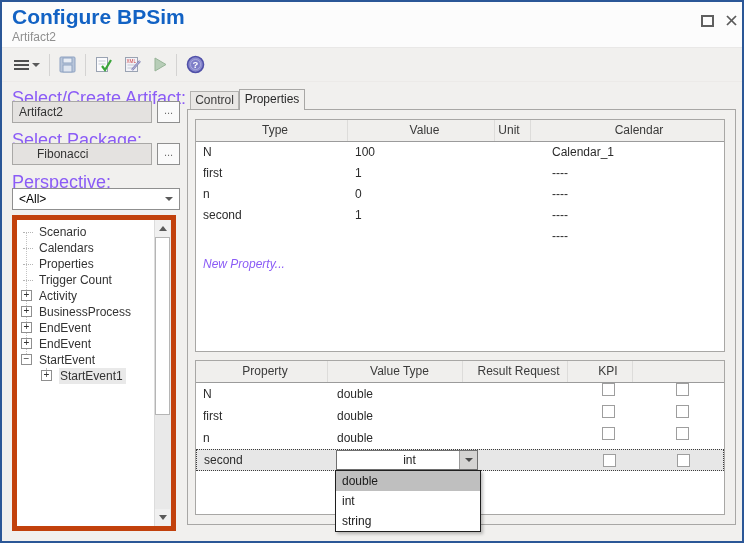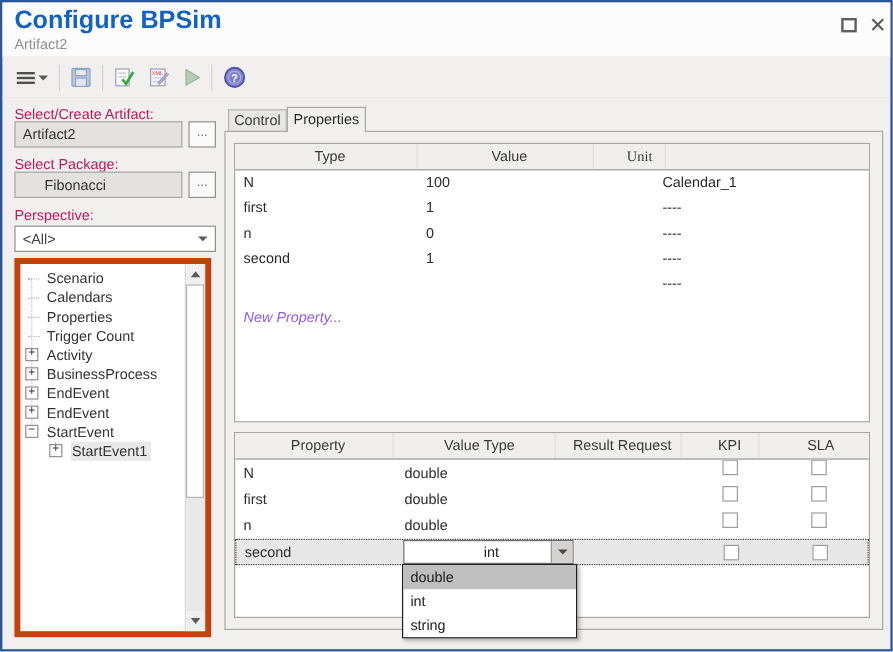--- a/index.html
+++ b/index.html
@@ -16,30 +16,30 @@
 
   
   .toolbar{position:absolute;left:0;top:46px;right:0;height:33px;display:flex;align-items:center;padding-left:10px;gap:7px;border-bottom:1px solid #eceae8;}
   .tb-btn{height:24px;display:flex;align-items:center;gap:3px;padding:0 2px;}
   .tb-sep{width:1px;height:22px;background:#d4d3d2;}
   .ham{display:inline-block;}
   .ham i{display:block;width:15px;height:2px;background:#4f4f4f;margin:2px 0;}
   .caret{width:0;height:0;border-left:4px solid transparent;border-right:4px solid transparent;border-top:4px solid #5a5a5a;display:inline-block;}
 
   
-  .lbl{position:absolute;font-size:12px;color:#be185d;}
+  .lbl{position:absolute;font-size:18px;color:#8b5cf6;}
   .lbl-artifact{left:10px;top:86px;} .lbl-package{left:10px;top:128px;} .lbl-perspective{left:10px;top:170px;}
   .inp{position:absolute;width:140px;height:22px;background:#e4e2e0;border:1px solid #a9a8a6;box-sizing:border-box;
        font-size:12px;color:#333;line-height:20px;padding:0 6px;}
   .inp-artifact{left:10px;top:99px;} .inp-package{left:10px;top:141px;padding-left:24px;}
   .browse{position:absolute;width:23px;height:22px;background:#fafafa;border:1px solid #8f8f8f;box-sizing:border-box;
           font-size:11px;color:#6f6f6f;text-align:center;line-height:17px;cursor:default;}
   .browse-artifact{left:155px;top:99px;} .browse-package{left:155px;top:141px;}
   .select{position:absolute;left:10px;top:186px;width:168px;height:22px;background:#fff;border:1px solid #8f8f8f;
-          box-sizing:border-box;font-size:12px;color:#404040;line-height:20px;padding:0 6px;}
+          box-sizing:border-box;font-size:12px;color:#000000;line-height:20px;padding:0 6px;}
   .select .caret{position:absolute;right:6px;top:8px;}
 
   
   .tree{position:absolute;left:10px;top:213px;width:164px;height:316px;background:#fff;border:5px solid #c2410c;
         box-sizing:border-box;padding-top:4px;overflow:hidden;}
   .trow{height:16px;line-height:16px;font-size:12px;color:#333;position:relative;white-space:nowrap;}
   .stub{display:inline-block;width:10px;margin-left:6px;border-top:1px dotted #b5b5b5;vertical-align:middle;}
   .exp{position:absolute;left:4px;top:2px;width:11px;height:11px;border:1px solid #8f8f8f;background:#fff;
        box-sizing:border-box;font-size:10px;line-height:8px;text-align:center;color:#333;}
   .trow .lab{position:absolute;left:22px;top:0;}
@@ -63,21 +63,21 @@
           box-sizing:border-box;z-index:2;}
 
   
   .table{position:absolute;background:#fff;border:1px solid #a8a7a5;box-sizing:border-box;z-index:4;text-align:center;}
   .t-upper{left:193px;top:117px;width:530px;height:233px;}
   .t-lower{left:193px;top:358px;width:530px;height:155px;}
   .thead{position:relative;height:22px;background:#f0efed;border-bottom:1px solid #9b9b9b;box-sizing:border-box;}
   .hcell{position:absolute;top:0;height:21px;line-height:21px;font-size:12px;color:#3a3a3a;
          border-right:1px solid #dddcda;box-sizing:border-box;padding-left:7px;}
   .hcell.last{border-right:none;}
-  .u-h1{left:0;width:152px;} .u-h2{left:152px;width:147px;} .u-h3{left:309px;width:50px;font-family:Liberation Serif, serif;} .u-h4{left:349px;width:181px;}
+  .u-h1{left:0;width:152px;} .u-h2{left:152px;width:147px;} .u-h3{left:285px;width:50px;} .u-h4{left:349px;width:181px;}
   .l-h1{left:0;width:132px;} .l-h2{left:132px;width:135px;padding-left:9px;} .l-h3{left:267px;width:105px;}
   .l-h4{left:372px;width:65px;padding-left:16px;} .l-h5{left:437px;width:93px;padding-left:9px;}
   .trowt{position:relative;height:21px;font-size:12px;color:#2b2b2b;}
   .trowt span{position:absolute;top:0;line-height:21px;}
   .uc1{left:7px;} .uc2{left:159px;} .uc3{left:306px;} .uc4{left:356px;}
   .placeholder{font-style:italic;color:#8b5cf6;margin-top:28px;}
   .lrow{position:relative;height:22px;font-size:12px;color:#2b2b2b;}
   .lrow span{position:absolute;top:0;line-height:22px;}
   .lc1{left:7px;} .lc2{left:141px;}
   .cb{position:absolute;top:4px;width:13px;height:13px;border:1px solid #9e9e9e;background:#fff;box-sizing:border-box;}
@@ -229,20 +229,21 @@
 
   <div class="tab-control">Control</div>
   <div class="tab-props">Properties</div>
   <div class="tabbox"></div>
 
   <div class="table t-upper">
     <div class="thead">
       <div class="hcell u-h1">Type</div>
       <div class="hcell u-h2">Value</div>
       <div class="hcell u-h3">Unit</div>
+      <div class="hcell u-h4 last">Calendar</div>
     </div>
     <div class="trowt">
       <span class="uc1">N</span>
       <span class="uc2">100</span>
       <span class="uc3"></span>
       <span class="uc4">Calendar_1</span>
     </div>
     <div class="trowt">
       <span class="uc1">first</span>
       <span class="uc2">1</span>
@@ -266,21 +267,20 @@
       <span class="uc4">----</span>
     </div>
   </div>
 
   <div class="table t-lower">
     <div class="thead">
       <div class="hcell l-h1">Property</div>
       <div class="hcell l-h2">Value Type</div>
       <div class="hcell l-h3">Result Request</div>
       <div class="hcell l-h4">KPI</div>
-      <div class="hcell l-h5 last">SLA</div>
     </div>
     <div class="lrow">
       <span class="lc1">N</span>
       <span class="lc2">double</span>
       <span class="cb cb-kpi"></span>
       <span class="cb cb-sla"></span>
     </div>
     <div class="lrow">
       <span class="lc1">first</span>
       <span class="lc2">double</span>

